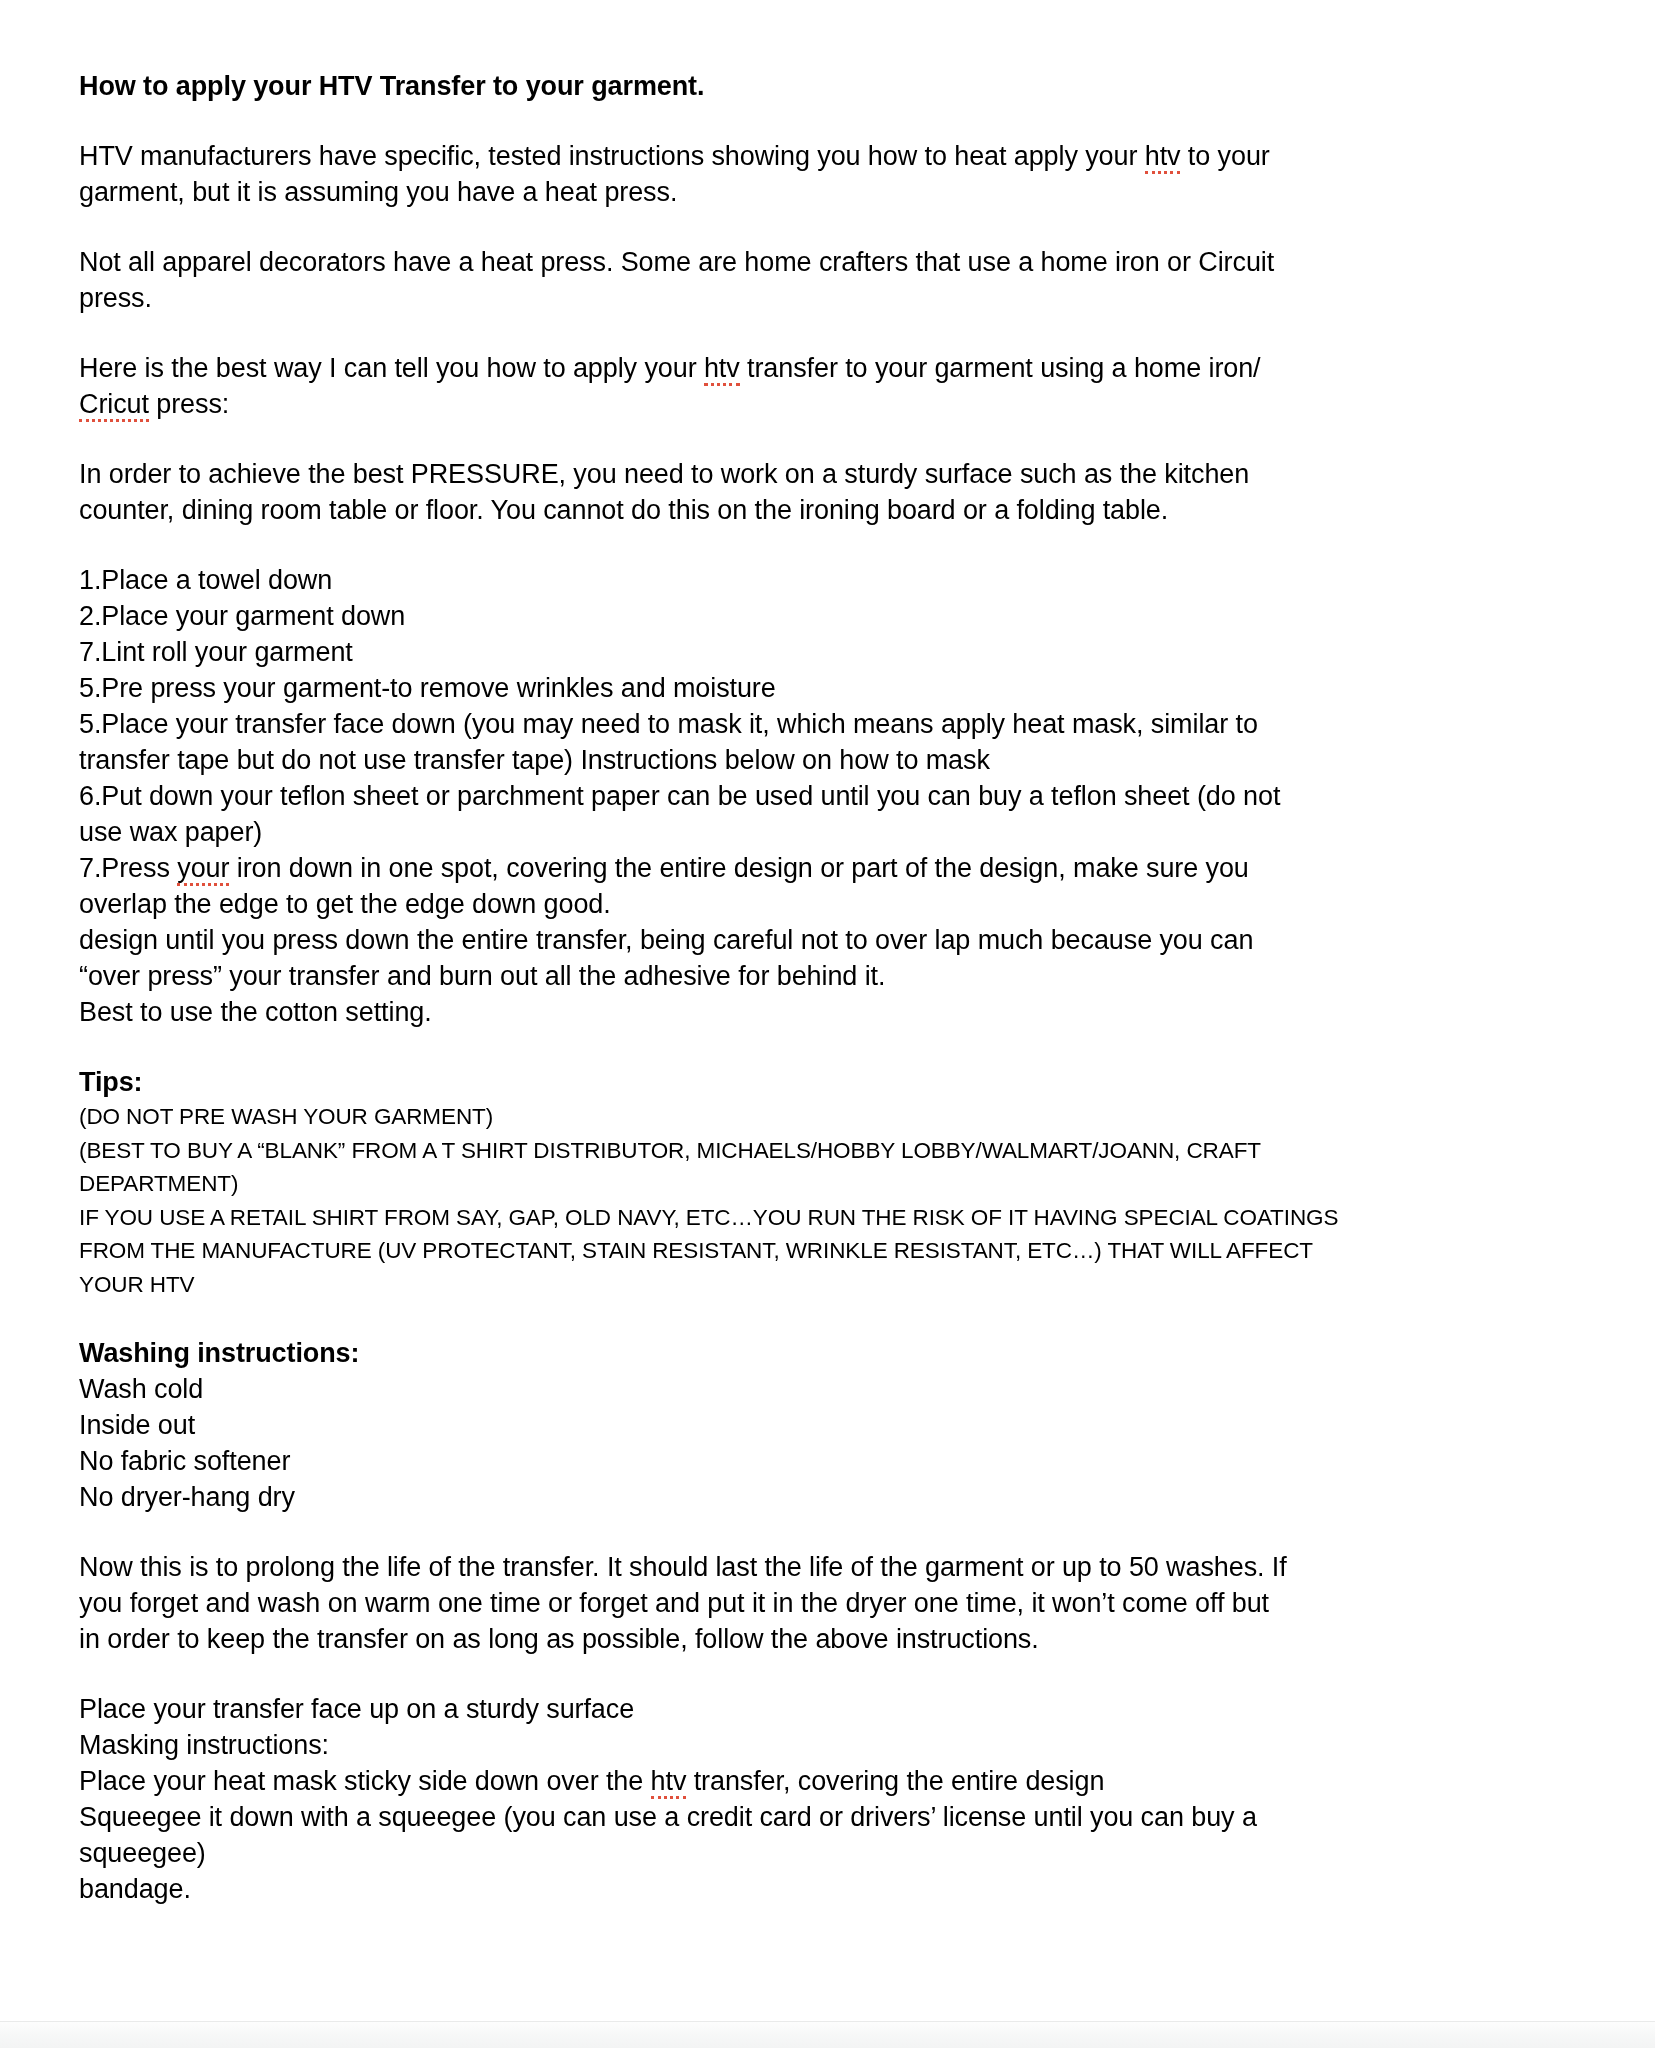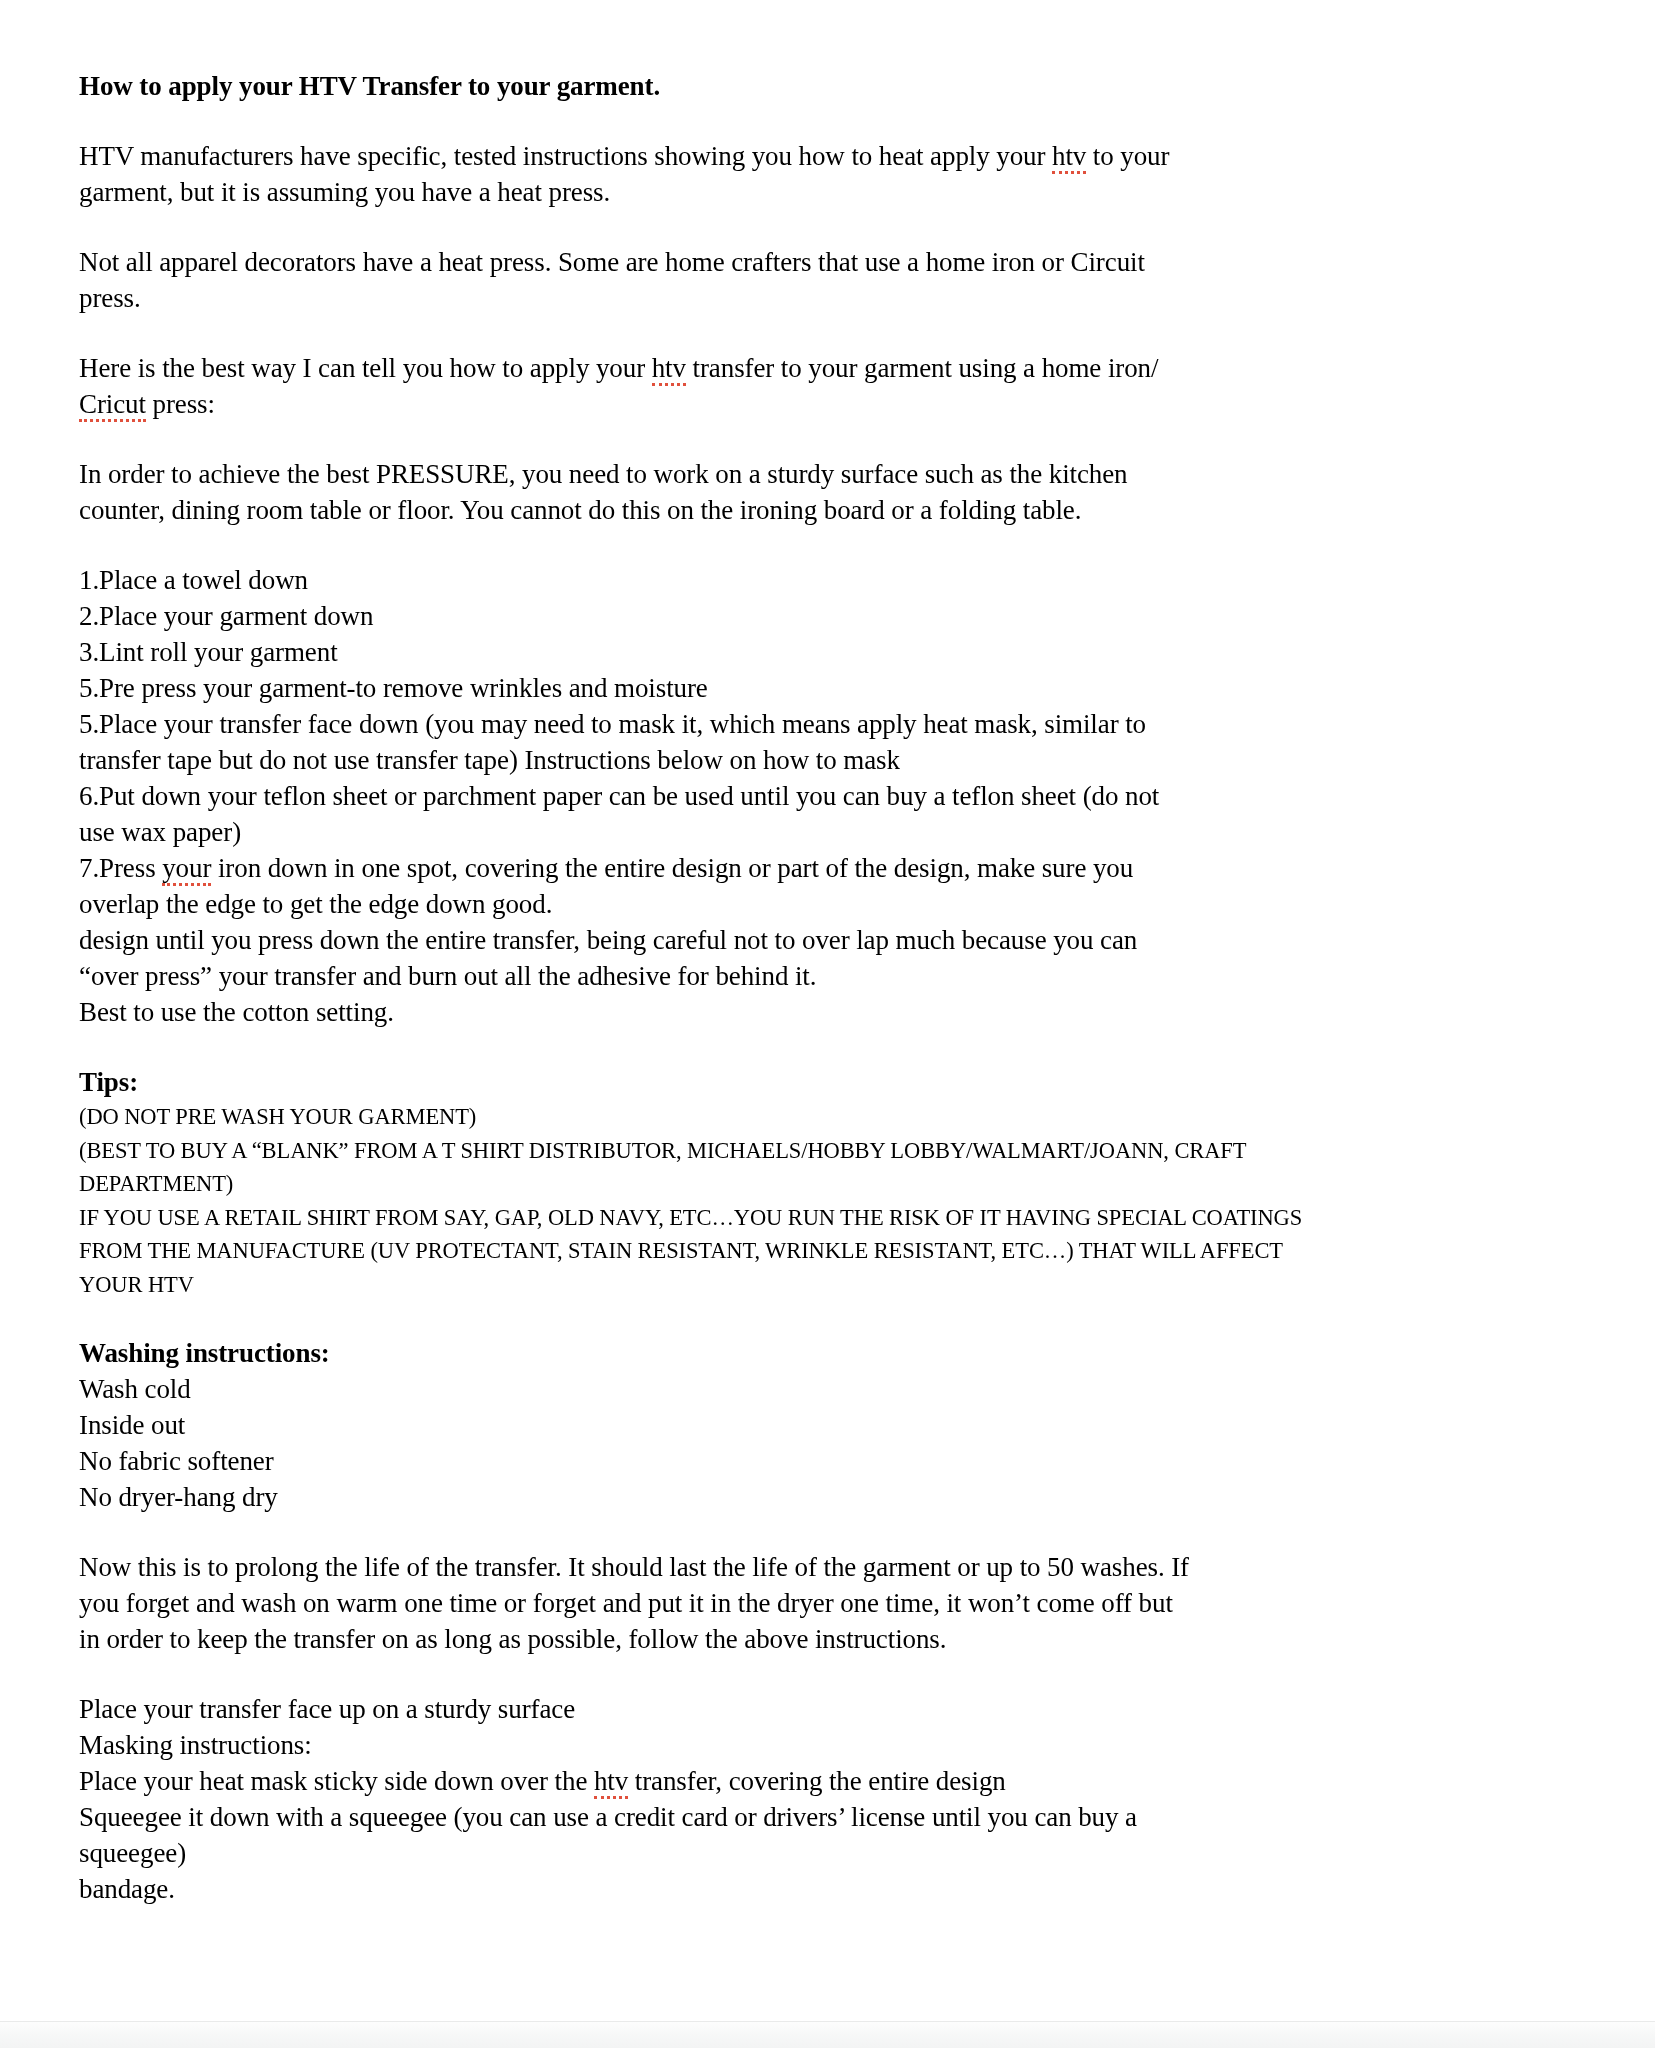--- a/index.html
+++ b/index.html
@@ -15,21 +15,20 @@
     overflow: hidden;
     font-family: "Liberation Sans", "DejaVu Sans", sans-serif;
     color: #000000;
   }
   .doc {
     position: absolute;
     top: 0; left: 0; right: 0; bottom: 0;
     padding: 68px 58px 0 79px;
     box-sizing: border-box;
     cursor: text;
-    font-family: Liberation Serif, serif;
   }
   .block {
     margin: 0 0 34px 0;
   }
   .block:last-child { margin-bottom: 0; }
   .line {
     font-size: 27px;
     line-height: 36px;
     white-space: pre;
     letter-spacing: -0.1px;
@@ -78,21 +77,21 @@
         <div class="line"><span>Here is the best way I can tell you how to apply your </span><span class="sp">htv</span><span> transfer to your garment using a home iron/</span></div>
         <div class="line"><span class="sp">Cricut</span><span> press:</span></div>
       </div>
       <div class="block body">
         <div class="line"><span>In order to achieve the best PRESSURE, you need to work on a sturdy surface such as the kitchen</span></div>
         <div class="line"><span>counter, dining room table or floor. You cannot do this on the ironing board or a folding table.</span></div>
       </div>
       <div class="block body">
         <div class="line"><span>1.Place a towel down</span></div>
         <div class="line"><span>2.Place your garment down</span></div>
-        <div class="line"><span>3.Lint roll your garment</span></div>
+        <div class="line"><span>7.Lint roll your garment</span></div>
         <div class="line"><span>5.Pre press your garment-to remove wrinkles and moisture</span></div>
         <div class="line"><span>5.Place your transfer face down (you may need to mask it, which means apply heat mask, similar to</span></div>
         <div class="line"><span>transfer tape but do not use transfer tape) Instructions below on how to mask</span></div>
         <div class="line"><span>6.Put down your teflon sheet or parchment paper can be used until you can buy a teflon sheet (do not</span></div>
         <div class="line"><span>use wax paper)</span></div>
         <div class="line"><span>7.Press </span><span class="sp">your</span><span> iron down in one spot, covering the entire design or part of the design, make sure you</span></div>
         <div class="line"><span>overlap the edge to get the edge down good.</span></div>
         <div class="line"><span>design until you press down the entire transfer, being careful not to over lap much because you can</span></div>
         <div class="line"><span>“over press” your transfer and burn out all the adhesive for behind it.</span></div>
         <div class="line"><span>Best to use the cotton setting.</span></div>

